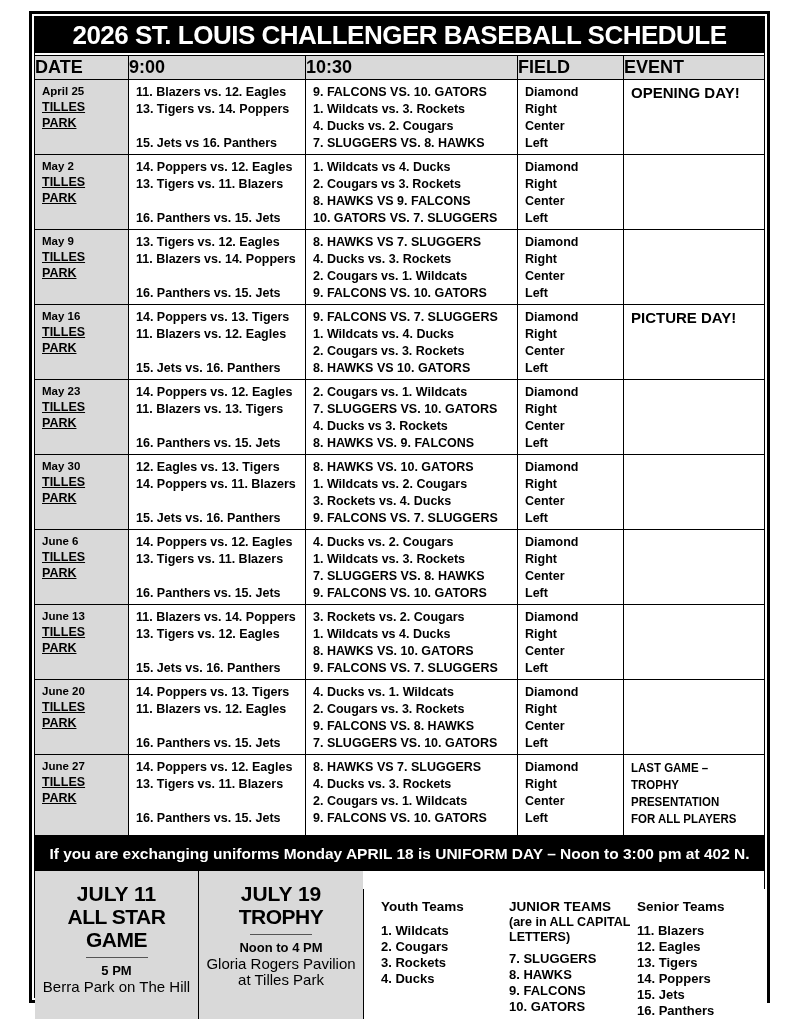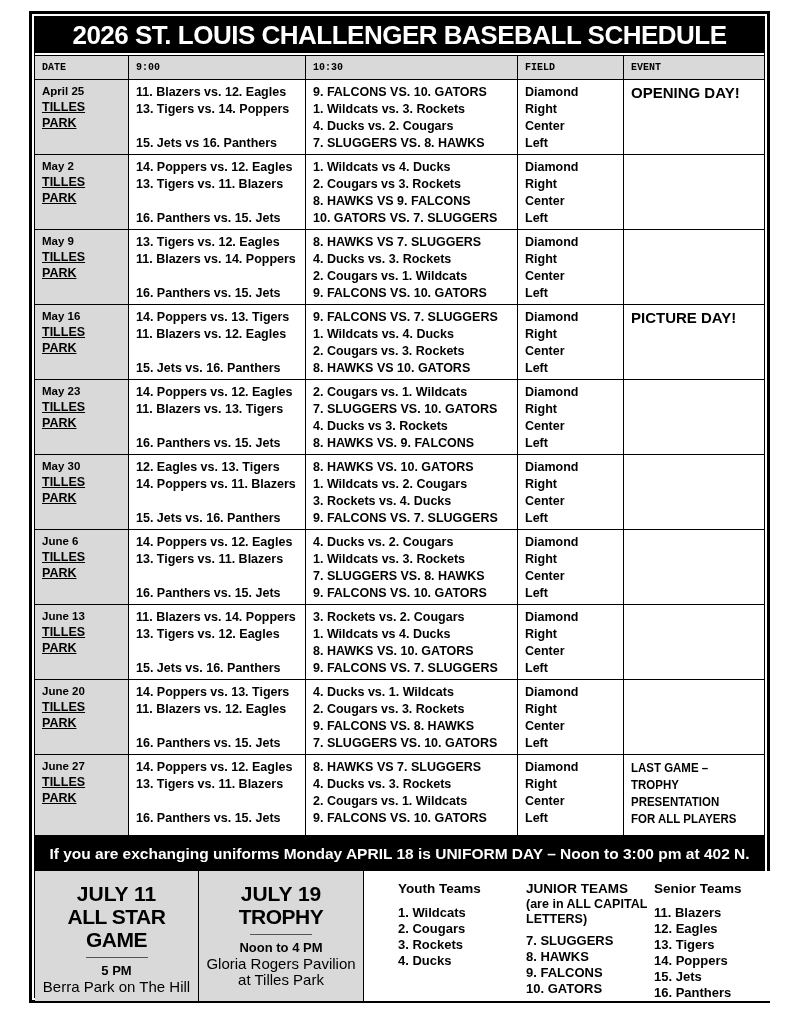--- a/index.html
+++ b/index.html
@@ -33,23 +33,22 @@
   .trow {
     display: grid;
     grid-template-columns: 93px 177px 212px 106px 1fr;
     border-bottom: 1px solid #000;
   }
   .trow > div { border-left: 1px solid #000; }
   .trow > div:first-child { border-left: none; }
   .hrow > div {
     background: #d9d9d9;
     height: 23px; line-height: 23px;
-    font-size: 10px; font-weight: bold;
-    padding-left: 7px;
-    font-family: Liberation Mono, monospace;
+    font-size: 18px; font-weight: bold;
+    padding-left: 0;
   }
   .drow { min-height: 74px; }
   .drow.tall { min-height: 81px; }
   .cell { padding: 4px 6px 2px 7px; }
   .date-cell { background: #d9d9d9; }
   .date-cell .date { font-size: 11.5px; font-weight: bold; line-height: 15px; }
   .date-cell .park { font-size: 12.5px; font-weight: bold; line-height: 16px; text-decoration: underline; }
   .games {
     font-size: 12.5px; font-weight: bold; line-height: 17px;
     white-space: pre-line;
@@ -87,22 +86,23 @@
   }
   .event-card .ev-date { font-size: 21px; font-weight: bold; line-height: 22px; }
   .event-card .ev-name { font-size: 21px; font-weight: bold; line-height: 23px; letter-spacing: -0.5px; }
   .event-card .rule { width: 62px; border-top: 1.5px solid #555; margin: 6px auto 5px auto; }
   .event-card .ev-time { font-size: 13px; font-weight: bold; line-height: 16px; }
   .event-card .ev-loc { font-size: 15px; font-weight: normal; line-height: 16px; white-space: pre-line; }
 
   .legend {
     background: #fff;
     display: flex;
-    padding: 10px 0 0 34px;
+    padding: 10px 0 0 17px;
     gap: 0;
+    margin-top: 18px;
   }
   .tgroup { font-weight: bold; }
   .tgroup .th { font-size: 13.5px; line-height: 16px; }
   .tgroup .tnote { font-size: 12.5px; line-height: 15px; width: 122px; }
   .tgroup .tlist { font-size: 13px; line-height: 16px; white-space: pre-line; margin-top: 8px; }
   .tg-youth { width: 128px; }
   .tg-junior { width: 128px; }
   .tg-junior .tlist { margin-top: 6px; }
   .tg-senior { width: 130px; }
 </style>

